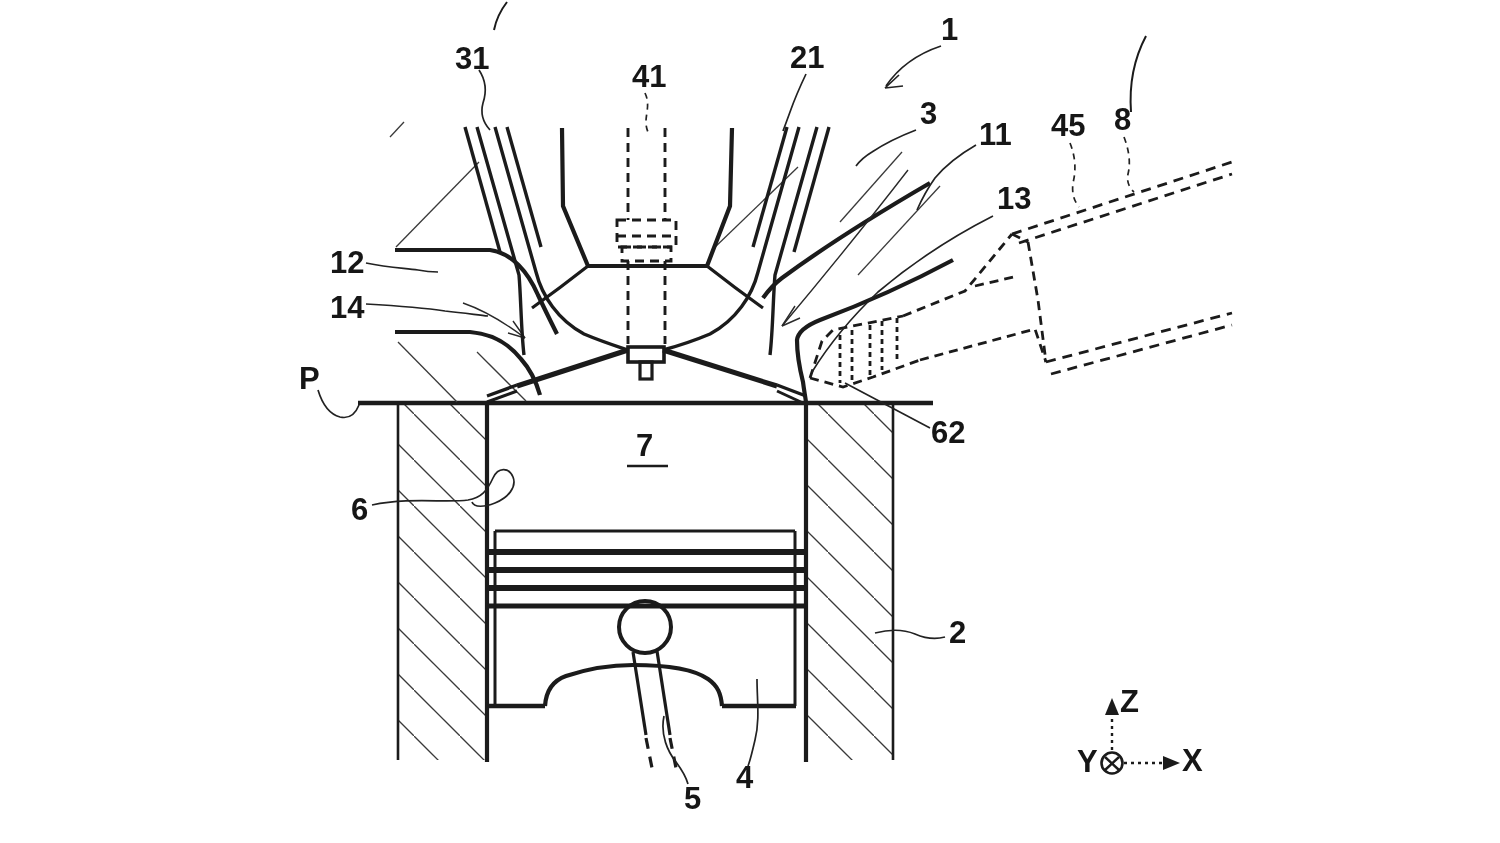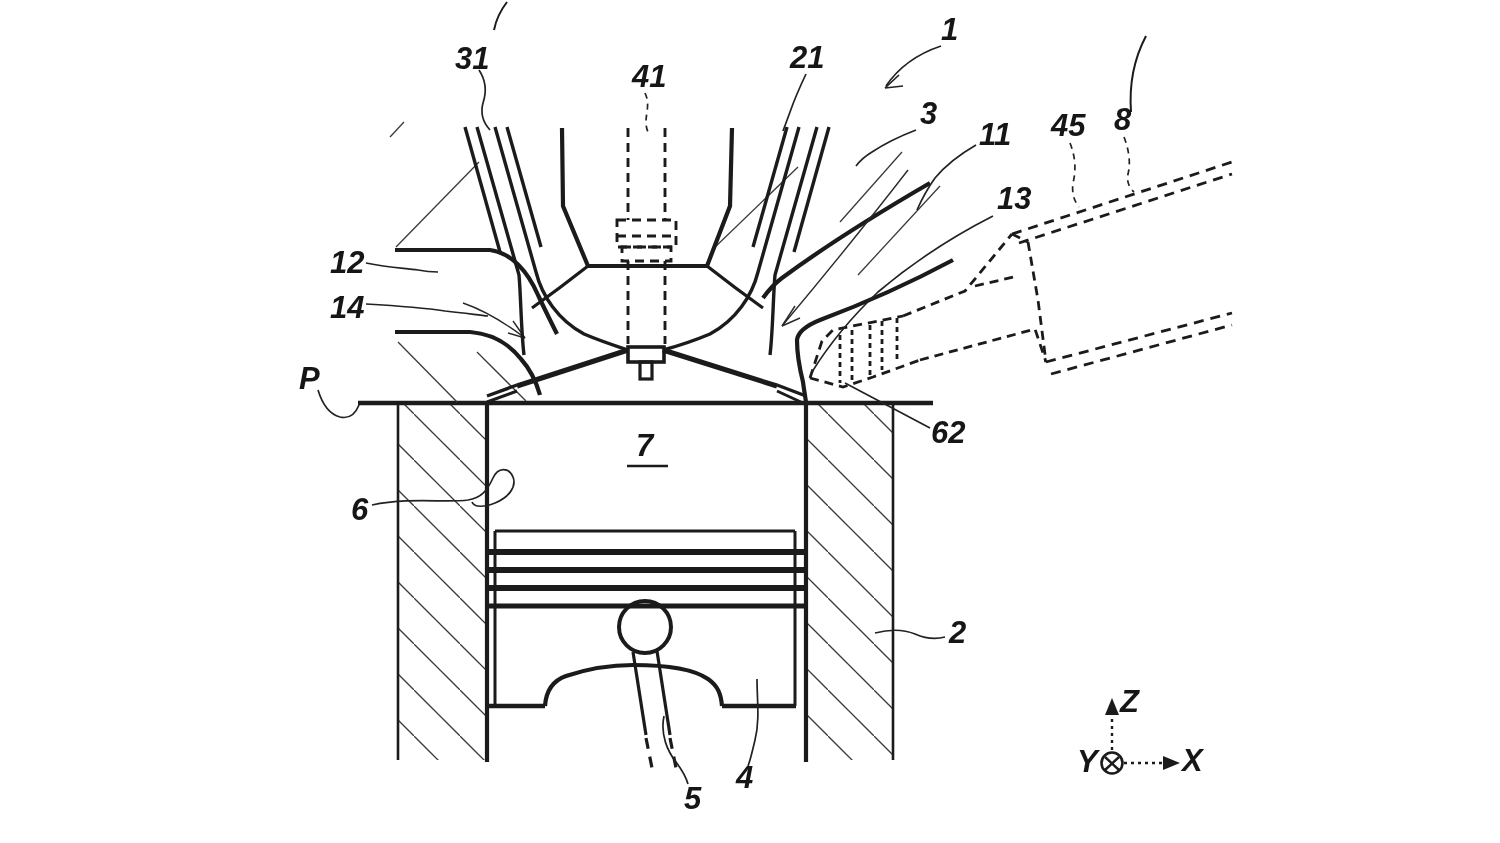--- a/index.html
+++ b/index.html
@@ -1,17 +1,17 @@
 <!DOCTYPE html>
 <html><head>
 <meta charset="utf-8">
 <style>
   html,body{margin:0;padding:0;background:#ffffff;}
   .stage{position:relative;width:1500px;height:843px;background:#ffffff;overflow:hidden;
-         font-family:"Liberation Sans", sans-serif;font-style:italic;}
+         font-family:"Liberation Sans", sans-serif;}
   svg{position:absolute;left:0;top:0;}
   text.ref{font-family:"Liberation Sans", sans-serif;font-size:31px;font-weight:600;fill:#161616;}
   .thin{stroke:#2a2a2a;stroke-width:1.4;fill:none;}
   .lead{stroke:#222;stroke-width:1.7;fill:none;}
   .main{stroke:#1b1b1b;fill:none;}
 </style>
 </head>
 <body>
 
 <div class="stage">

